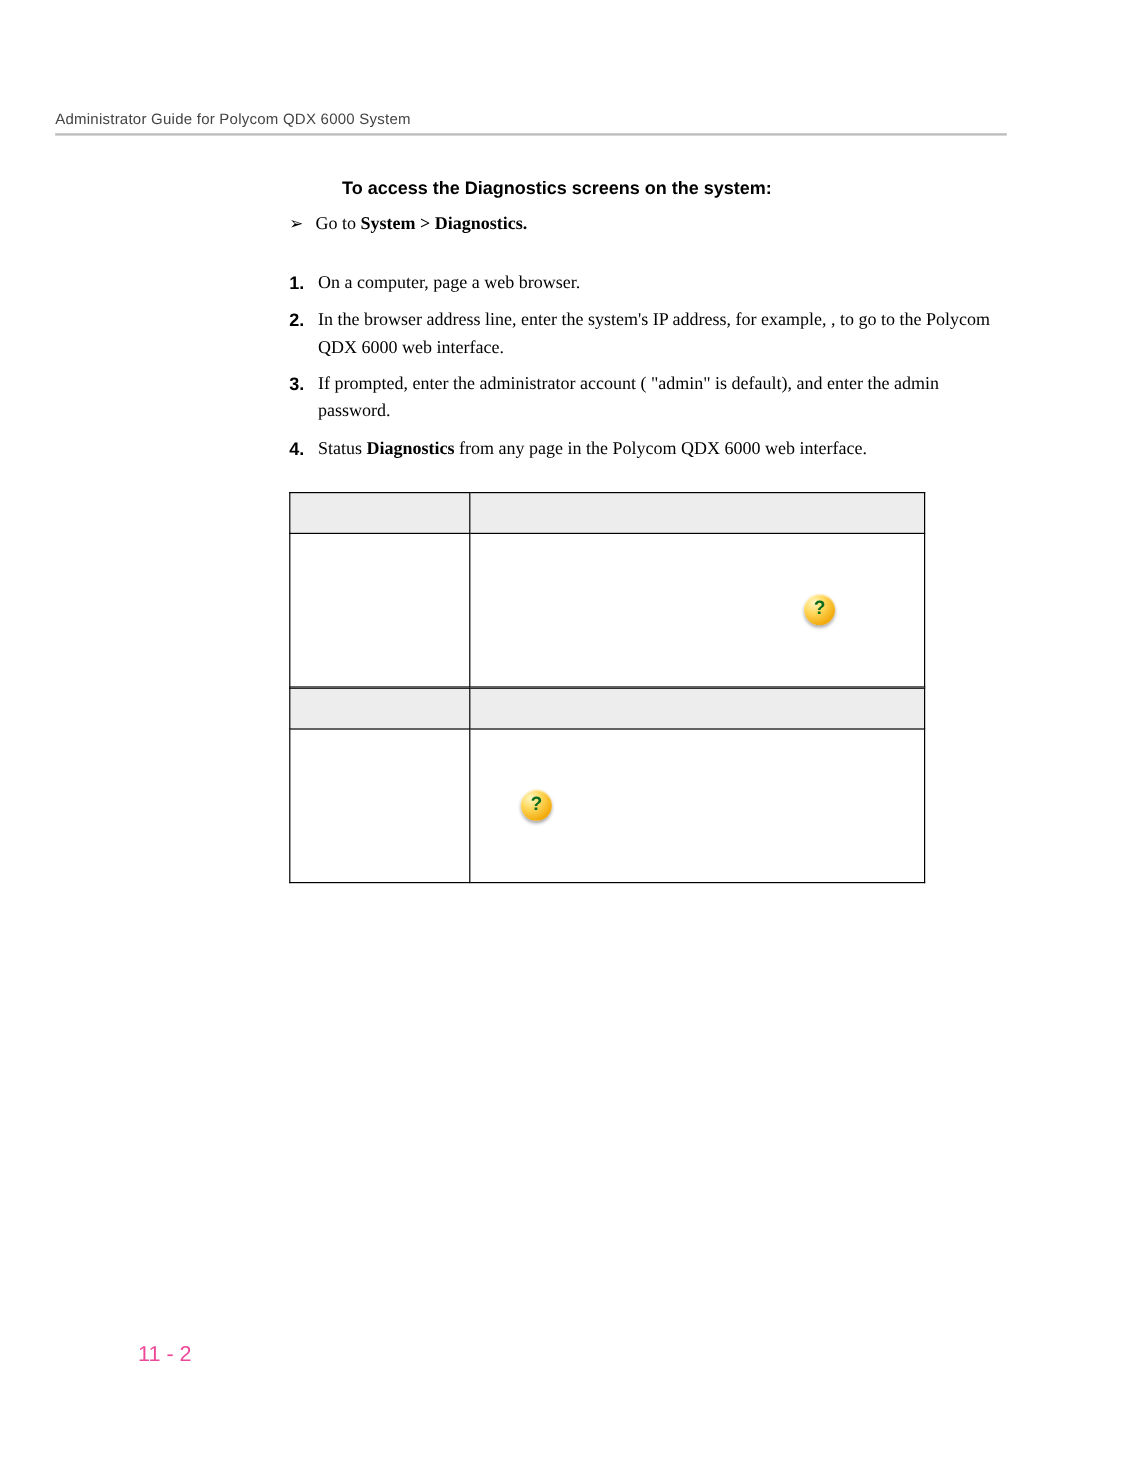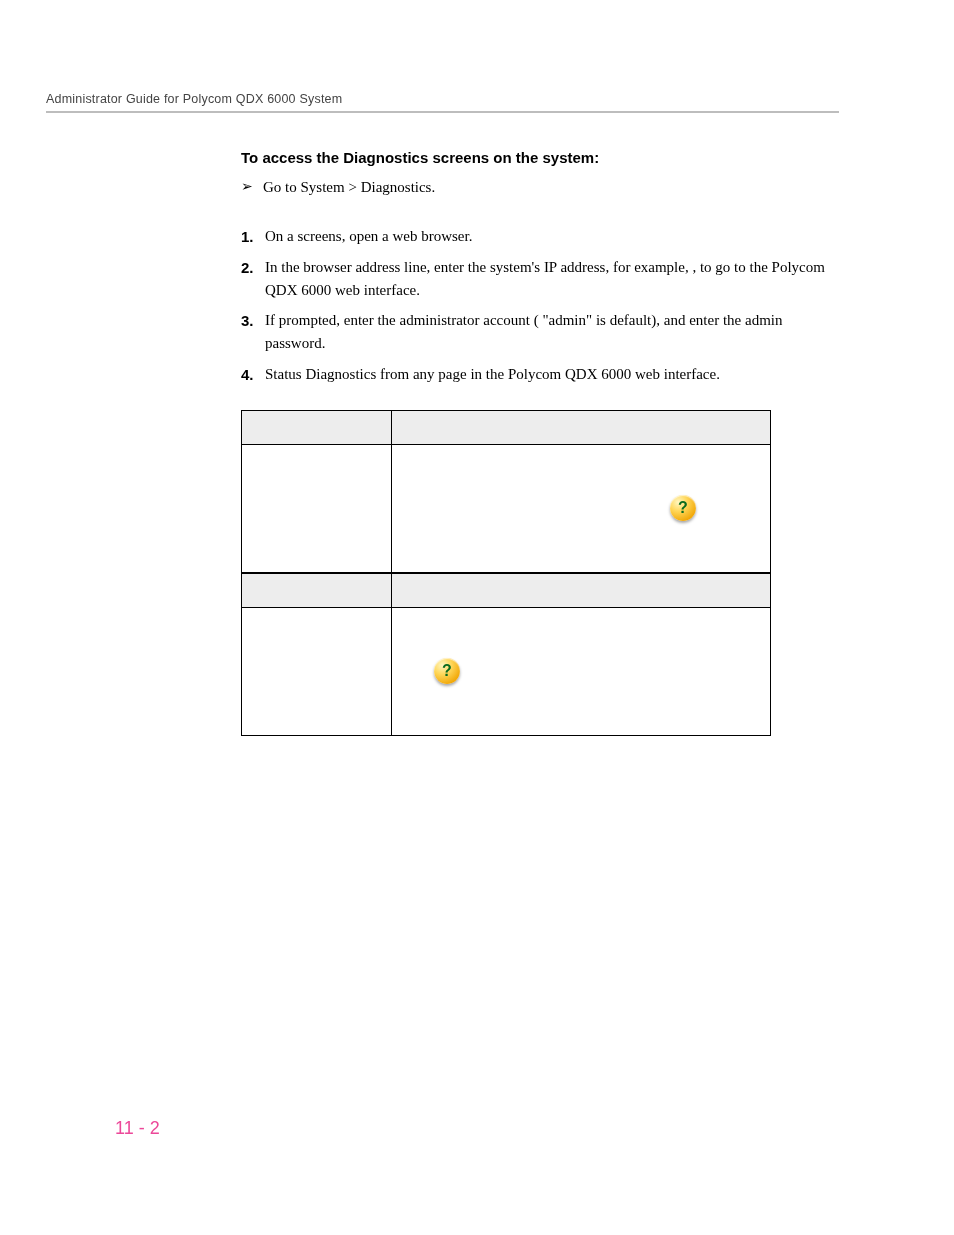--- a/index.html
+++ b/index.html
@@ -26,20 +26,21 @@
   }
   .content {
     padding-left: 195px;
     padding-right: 0;
   }
   .subhead {
     font-family: Arial, Helvetica, sans-serif;
     font-weight: bold;
     font-size: 15px;
     margin-bottom: 10px;
+    margin-left: 44px;
   }
   .arrow-line {
     display: flex;
     font-size: 15px;
     line-height: 1.55;
     margin-bottom: 26px;
   }
   .arrow-marker {
     font-family: Arial, sans-serif;
     width: 22px;
@@ -56,21 +57,21 @@
     line-height: 1.55;
     margin-bottom: 7px;
   }
   .ol-num {
     font-family: Arial, Helvetica, sans-serif;
     font-weight: bold;
     width: 24px;
     flex: 0 0 24px;
   }
   .ol-body { flex: 1; }
-  .b { font-weight: normal; text-align: right; }
+  .b { font-weight: bold; text-align: right; }
   .section-title {
     font-family: Arial, Helvetica, sans-serif;
     font-weight: bold;
     color: #1a1ac9;
     font-size: 23px;
     margin: 30px 0 22px 0;
   }
   .tbl-wrap {
     padding-left: 195px;
   }
@@ -133,21 +134,21 @@
     <div class="arrow-line">
       <span class="arrow-marker">➢</span>
       <span class="ol-body">
         <span>Go to </span><span class="b">System &gt; Diagnostics.</span>
       </span>
     </div>
 
     <div class="ol">
       <div class="ol-item">
         <span class="ol-num">1.</span>
-        <span class="ol-body">On a screens, open a web browser.</span>
+        <span class="ol-body">On a computer, page a web browser.</span>
       </div>
       <div class="ol-item">
         <span class="ol-num">2.</span>
         <span class="ol-body">
           <span>In the browser address line, enter the system's IP address, for example, </span><span>, to go to the Polycom QDX 6000 web interface.</span>
         </span>
       </div>
       <div class="ol-item">
         <span class="ol-num">3.</span>
         <span class="ol-body">If prompted, enter the administrator account ( "admin" is  default), and enter the admin password.</span>

